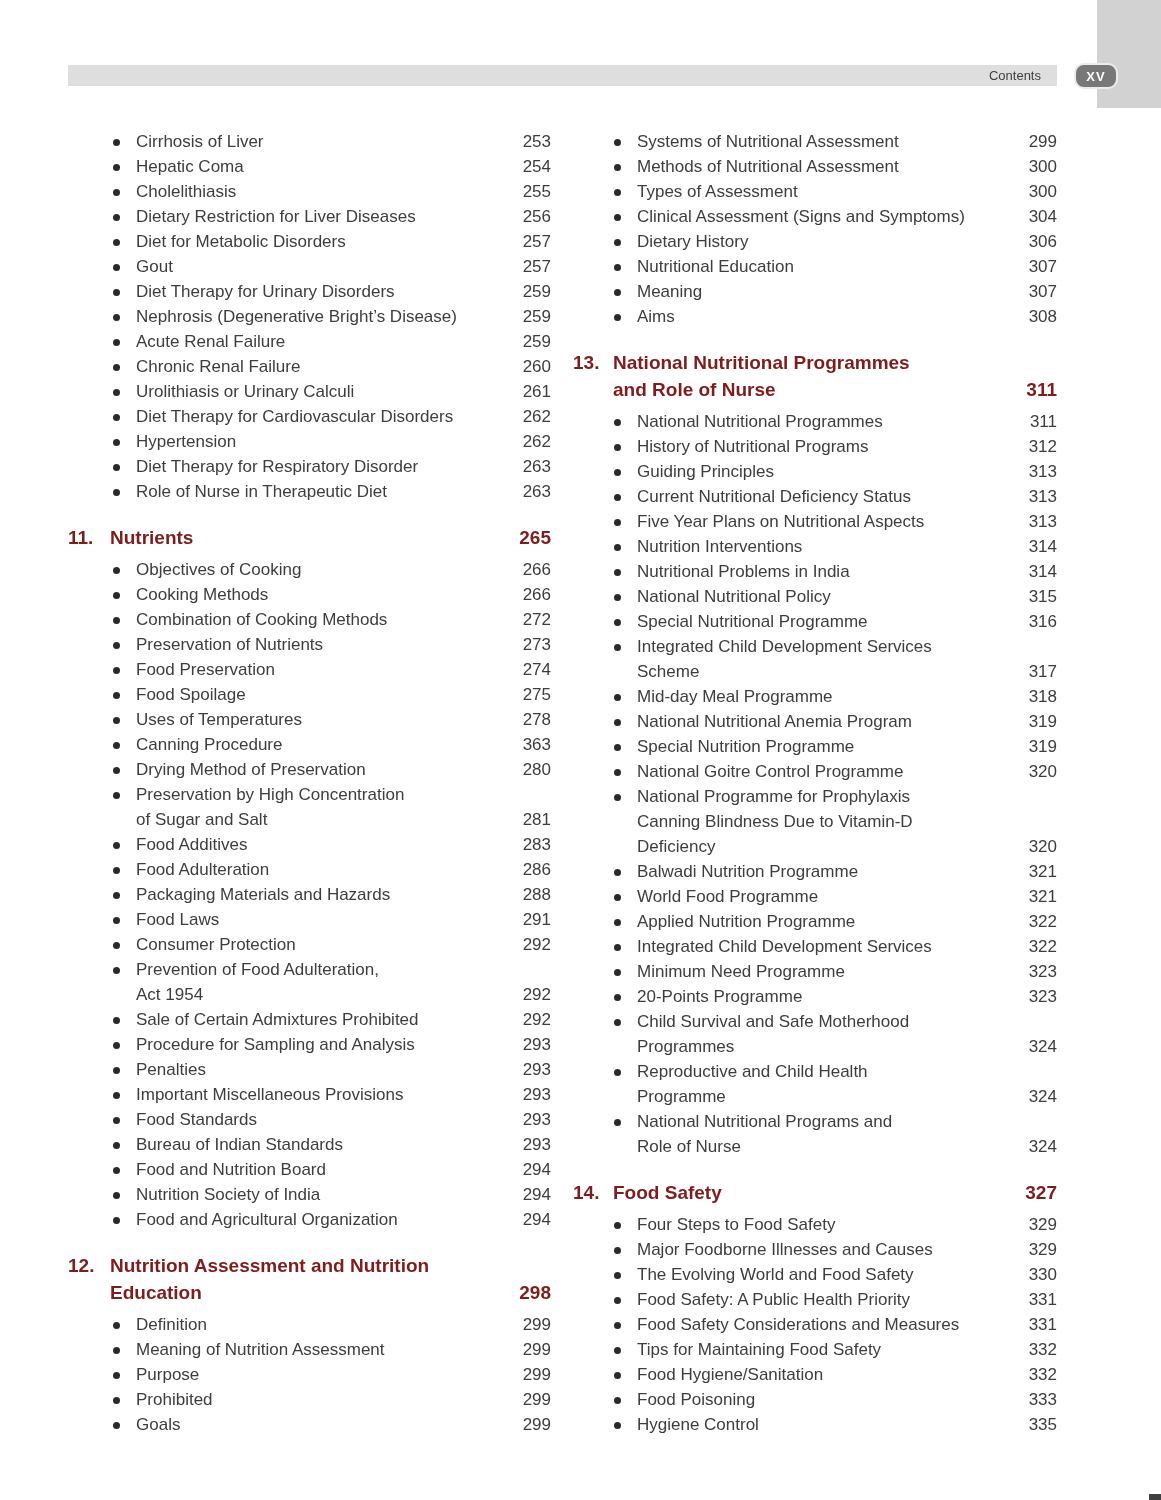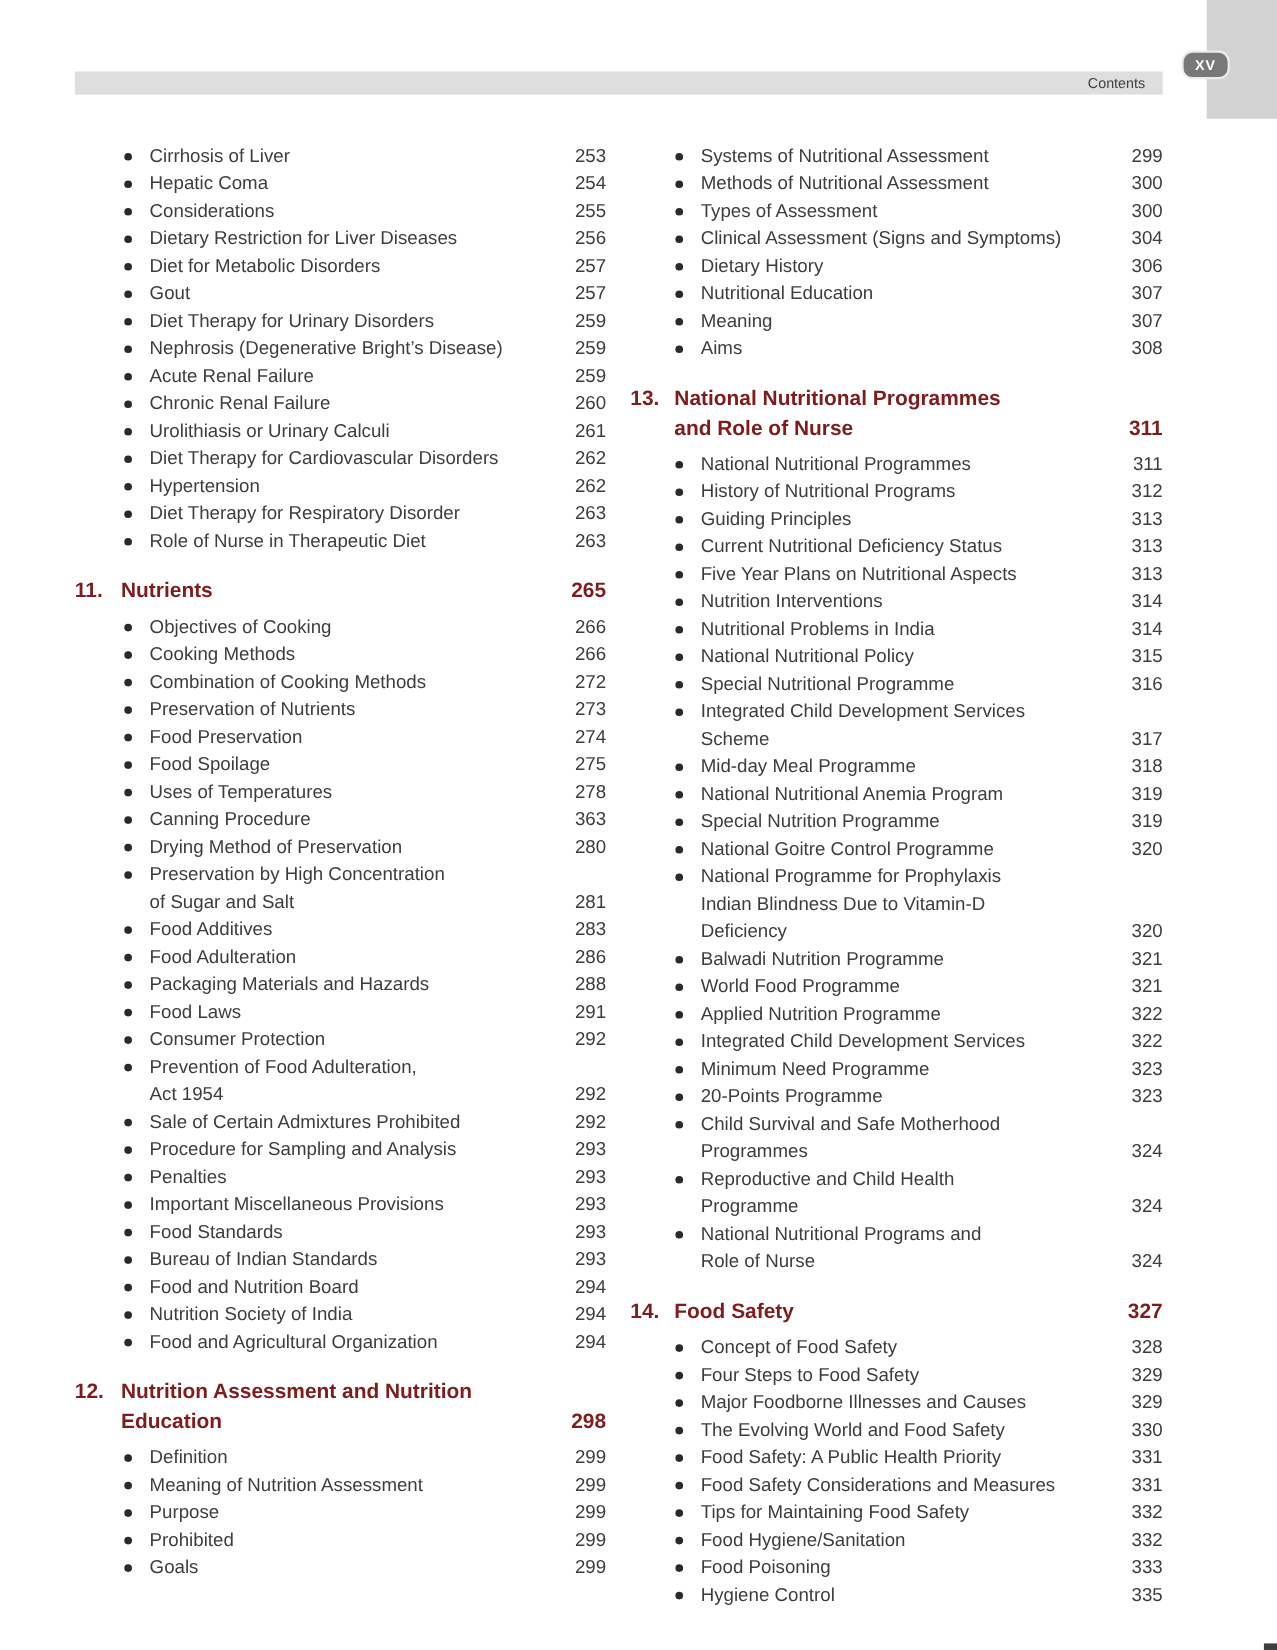--- a/index.html
+++ b/index.html
@@ -13,21 +13,21 @@
   
   .corner-strip{position:absolute;left:1097px;top:0;width:64px;height:108px;background:#d2d2d2;}
   
   .header-bar{
     position:absolute;left:68px;top:65px;width:989px;height:21px;
     background:#dedede;display:flex;align-items:center;justify-content:flex-end;
   }
   .header-label{font-size:13px;color:#3f3f3f;padding-right:16px;line-height:21px;}
   
   .page-badge{
-    position:absolute;left:1074px;top:46px;width:40px;height:22px;
+    position:absolute;left:1074px;top:63px;width:40px;height:22px;
     background:#787878;border:2px solid #ececec;border-radius:10px;
     display:flex;align-items:center;justify-content:center;
     color:#ffffff;font-weight:bold;font-size:13px;letter-spacing:1px;
   }
   
   .corner-mark{position:absolute;left:1149px;top:1494px;width:12px;height:6px;background:#3f3f3f;}
   
   .col{position:absolute;top:105px;margin-top:24px;}
   .col.left{left:68px;width:483px;}
   .col.right{left:573px;width:484px;}
@@ -61,21 +61,21 @@
   <div class="corner-strip"></div>
   <div class="header-bar">
     <span class="header-label">Contents</span>
   </div>
   <div class="page-badge">
     <span>XV</span>
   </div>
   <div class="col left">
       <div class="row"><span class="bullet"></span><span class="t">Cirrhosis of Liver</span><span class="page">253</span></div>
       <div class="row"><span class="bullet"></span><span class="t">Hepatic Coma</span><span class="page">254</span></div>
-      <div class="row"><span class="bullet"></span><span class="t">Considerations</span><span class="page">255</span></div>
+      <div class="row"><span class="bullet"></span><span class="t">Cholelithiasis</span><span class="page">255</span></div>
       <div class="row"><span class="bullet"></span><span class="t">Dietary Restriction for Liver Diseases</span><span class="page">256</span></div>
       <div class="row"><span class="bullet"></span><span class="t">Diet for Metabolic Disorders</span><span class="page">257</span></div>
       <div class="row"><span class="bullet"></span><span class="t">Gout</span><span class="page">257</span></div>
       <div class="row"><span class="bullet"></span><span class="t">Diet Therapy for Urinary Disorders</span><span class="page">259</span></div>
       <div class="row"><span class="bullet"></span><span class="t">Nephrosis (Degenerative Bright’s Disease)</span><span class="page">259</span></div>
       <div class="row"><span class="bullet"></span><span class="t">Acute Renal Failure</span><span class="page">259</span></div>
       <div class="row"><span class="bullet"></span><span class="t">Chronic Renal Failure</span><span class="page">260</span></div>
       <div class="row"><span class="bullet"></span><span class="t">Urolithiasis or Urinary Calculi</span><span class="page">261</span></div>
       <div class="row"><span class="bullet"></span><span class="t">Diet Therapy for Cardiovascular Disorders</span><span class="page">262</span></div>
       <div class="row"><span class="bullet"></span><span class="t">Hypertension</span><span class="page">262</span></div>
@@ -146,39 +146,38 @@
       <div class="row"><span class="bullet"></span><span class="t">Nutritional Problems in India</span><span class="page">314</span></div>
       <div class="row"><span class="bullet"></span><span class="t">National Nutritional Policy</span><span class="page">315</span></div>
       <div class="row"><span class="bullet"></span><span class="t">Special Nutritional Programme</span><span class="page">316</span></div>
       <div class="row"><span class="bullet"></span><span class="t">Integrated Child Development Services</span></div>
       <div class="row"><span class="t">Scheme</span><span class="page">317</span></div>
       <div class="row"><span class="bullet"></span><span class="t">Mid-day Meal Programme</span><span class="page">318</span></div>
       <div class="row"><span class="bullet"></span><span class="t">National Nutritional Anemia Program</span><span class="page">319</span></div>
       <div class="row"><span class="bullet"></span><span class="t">Special Nutrition Programme</span><span class="page">319</span></div>
       <div class="row"><span class="bullet"></span><span class="t">National Goitre Control Programme</span><span class="page">320</span></div>
       <div class="row"><span class="bullet"></span><span class="t">National Programme for Prophylaxis</span></div>
-      <div class="row"><span class="t">Indian Blindness Due to Vitamin-D</span></div>
+      <div class="row"><span class="t">Canning Blindness Due to Vitamin-D</span></div>
       <div class="row"><span class="t">Deficiency</span><span class="page">320</span></div>
       <div class="row"><span class="bullet"></span><span class="t">Balwadi Nutrition Programme</span><span class="page">321</span></div>
       <div class="row"><span class="bullet"></span><span class="t">World Food Programme</span><span class="page">321</span></div>
       <div class="row"><span class="bullet"></span><span class="t">Applied Nutrition Programme</span><span class="page">322</span></div>
       <div class="row"><span class="bullet"></span><span class="t">Integrated Child Development Services</span><span class="page">322</span></div>
       <div class="row"><span class="bullet"></span><span class="t">Minimum Need Programme</span><span class="page">323</span></div>
       <div class="row"><span class="bullet"></span><span class="t">20-Points Programme</span><span class="page">323</span></div>
       <div class="row"><span class="bullet"></span><span class="t">Child Survival and Safe Motherhood</span></div>
       <div class="row"><span class="t">Programmes</span><span class="page">324</span></div>
       <div class="row"><span class="bullet"></span><span class="t">Reproductive and Child Health</span></div>
       <div class="row"><span class="t">Programme</span><span class="page">324</span></div>
       <div class="row"><span class="bullet"></span><span class="t">National Nutritional Programs and</span></div>
       <div class="row"><span class="t">Role of Nurse</span><span class="page">324</span></div>
       <div class="chapter">
         <span class="ch-num">14.</span>
         <div class="ch-line"><span class="t">Food Safety</span><span class="page">327</span></div>
       </div>
-      <div class="row"><span class="bullet"></span><span class="t">Concept of Food Safety</span><span class="page">328</span></div>
       <div class="row"><span class="bullet"></span><span class="t">Four Steps to Food Safety</span><span class="page">329</span></div>
       <div class="row"><span class="bullet"></span><span class="t">Major Foodborne Illnesses and Causes</span><span class="page">329</span></div>
       <div class="row"><span class="bullet"></span><span class="t">The Evolving World and Food Safety</span><span class="page">330</span></div>
       <div class="row"><span class="bullet"></span><span class="t">Food Safety: A Public Health Priority</span><span class="page">331</span></div>
       <div class="row"><span class="bullet"></span><span class="t">Food Safety Considerations  and Measures</span><span class="page">331</span></div>
       <div class="row"><span class="bullet"></span><span class="t">Tips for Maintaining Food Safety</span><span class="page">332</span></div>
       <div class="row"><span class="bullet"></span><span class="t">Food Hygiene/Sanitation</span><span class="page">332</span></div>
       <div class="row"><span class="bullet"></span><span class="t">Food Poisoning</span><span class="page">333</span></div>
       <div class="row"><span class="bullet"></span><span class="t">Hygiene Control</span><span class="page">335</span></div>
     </div>

